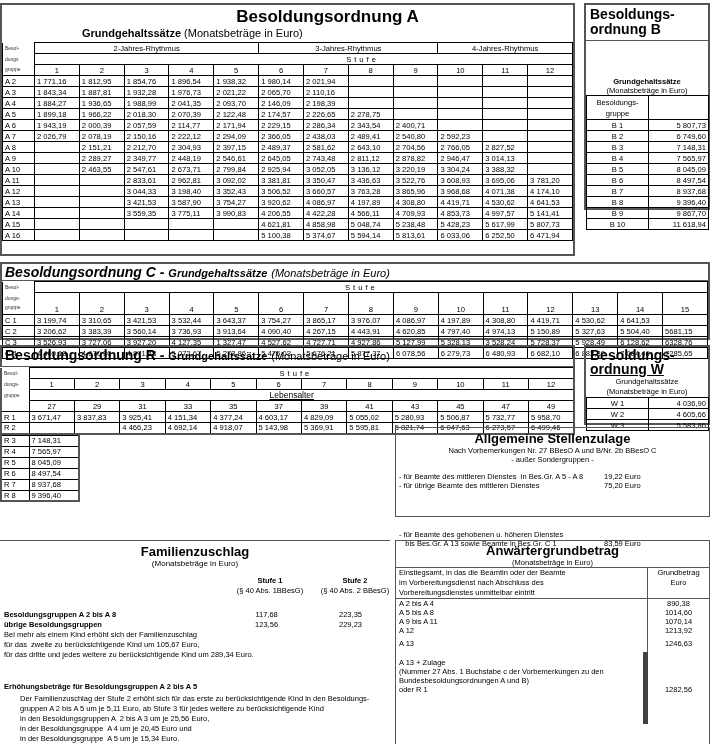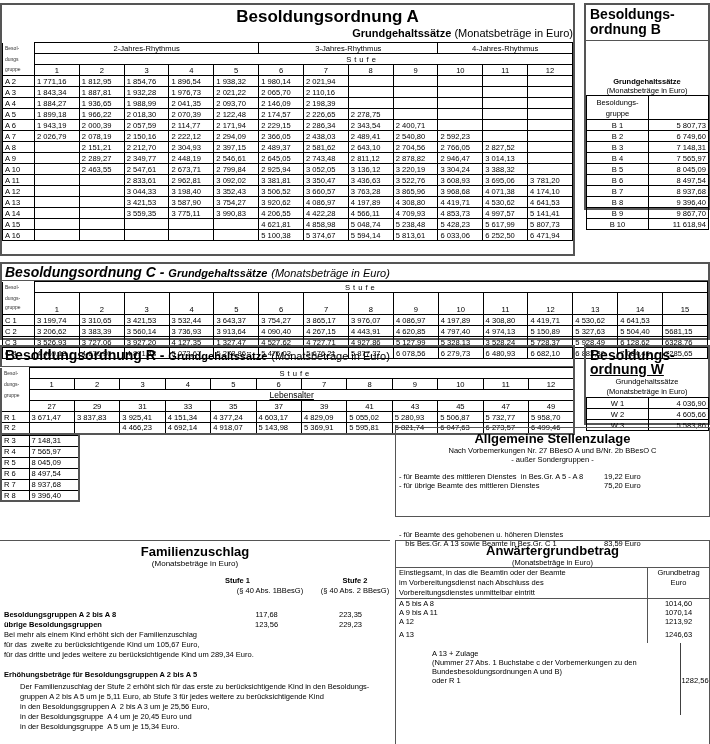--- a/index.html
+++ b/index.html
@@ -15,21 +15,21 @@
   .h-mid { font-size: 11px; }
   .bold { font-weight: bold; }
   .sp { letter-spacing: 3px; }
   .txt { font-size: 7.5px; line-height: 10px; white-space: pre; }
 </style>
 </head>
 <body>
 
 <div class="abs box" style="left:0;top:3px;width:575px;height:253px;">
   <div class="h-big" style="text-align:center;margin-top:2px;margin-left:80px;">Besoldungsordnung A</div>
-  <div style="text-align:right;margin-left:80px;font-size:11px;">
+  <div style="text-align:left;margin-left:80px;font-size:11px;">
     <span class="bold">Grundgehaltssätze</span>
     <span>(Monatsbeträge in Euro)</span>
   </div>
   <table id="tblA" style="width:571px;margin-top:3px;">
     <colgroup>
         <col style="width:32px">
       </colgroup>
     <tbody id="tblA-body">
         <tr>
           <td class="lbl">Besol-</td>
@@ -627,76 +627,80 @@
         <div style="width:205px;white-space:pre;">   bis Bes.Gr. A 13 sowie Beamte in Bes.Gr. C 1</div>
         <div>83,59 Euro</div>
       </div>
     </div>
 </div>
 
 <div class="abs" style="left:0;top:540px;width:390px;height:204px;border-top:1px solid #555;">
   <div class="bold" style="text-align:center;font-size:13px;margin-top:3px;">Familienzuschlag</div>
   <div style="text-align:center;font-size:8px;">(Monatsbeträge in Euro)</div>
   <div style="position:relative;height:26px;margin-top:8px;">
-    <div class="bold" style="position:absolute;left:225px;width:90px;font-size:7.5px;">Stufe 1</div>
+    <div class="bold" style="position:absolute;left:225px;width:90px;text-align:center;font-size:7.5px;">Stufe 1</div>
     <div style="position:absolute;left:225px;top:10px;width:90px;text-align:center;font-size:7.5px;">(§ 40 Abs. 1BBesG)</div>
     <div class="bold" style="position:absolute;left:315px;width:80px;text-align:center;font-size:7.5px;">Stufe 2</div>
     <div style="position:absolute;left:315px;top:10px;width:80px;text-align:center;font-size:7.5px;">(§ 40 Abs. 2 BBesG)</div>
   </div>
   <div id="fz-rows" style="margin-top:8px;padding-left:4px;">
       <div style="display:flex;font-size:7.5px;line-height:10px;">
         <div style="width:221px;font-weight:bold;">Besoldungsgruppen A 2 bis A 8</div>
         <div style="width:90px;text-align:center;">117,68</div>
         <div style="width:80px;text-align:center;">223,35</div>
       </div>
       <div style="display:flex;font-size:7.5px;line-height:10px;">
         <div style="width:221px;font-weight:bold;">übrige Besoldungsgruppen</div>
         <div style="width:90px;text-align:center;">123,56</div>
         <div style="width:80px;text-align:center;">229,23</div>
       </div>
     </div>
   <div class="txt" style="padding-left:4px;">Bei mehr als einem Kind erhöht sich der Familienzuschlag
 für das  zweite zu berücksichtigende Kind um 105,67 Euro,
 für das dritte und jedes weitere zu berücksichtigende Kind um 289,34 Euro.</div>
-  <div class="bold" style="padding-left:4px;font-size:7.5px;margin-top:10px;">Erhöhungsbeträge für Besoldungsgruppen A 2 bis A 5</div>
+  <div class="bold" style="padding-left:4px;font-size:7.5px;margin-top:22px;">Erhöhungsbeträge für Besoldungsgruppen A 2 bis A 5</div>
   <div class="txt" style="padding-left:20px;margin-top:3px;">Der Familienzuschlag der Stufe 2 erhöht sich für das erste zu berücksichtigende Kind in den Besoldungs-
 gruppen A 2 bis A 5 um je 5,11 Euro, ab Stufe 3 für jedes weitere zu berücksichtigende Kind
 in den Besoldungsgruppen A  2 bis A 3 um je 25,56 Euro,
 in der Besoldungsgruppe  A 4 um je 20,45 Euro und
 in der Besoldungsgruppe  A 5 um je 15,34 Euro.</div>
 </div>
 
 <div class="abs" style="left:395px;top:540px;width:315px;height:204px;border:1px solid #555;border-bottom:none;">
   <div class="bold" style="text-align:center;font-size:13px;margin-top:2px;">Anwärtergrundbetrag</div>
   <div style="text-align:center;font-size:7.5px;border-bottom:1px solid #555;">(Monatsbeträge in Euro)</div>
   <div style="display:flex;border-bottom:1px solid #555;">
     <div class="txt" style="width:252px;padding-left:3px;border-right:1px solid #555;">Einstiegsamt, in das die Beamtin oder der Beamte
 im Vorbereitungsdienst nach Abschluss des
 Vorbereitungsdienstes unmittelbar eintritt</div>
     <div class="txt" style="flex:1;text-align:center;">Grundbetrag
 Euro</div>
   </div>
   <div id="aw-rows">
       <div style="display:flex;font-size:7.5px;line-height:9px;">
+        <div style="width:252px;padding-left:3px;border-right:1px solid #555;white-space:pre;padding-top:0px;padding-bottom:0px;">A 2 bis A 4</div>
+        <div style="flex:1;text-align:center;align-self:auto;padding-top:0px;">890,38</div>
+      </div>
+      <div style="display:flex;font-size:7.5px;line-height:9px;">
         <div style="width:252px;padding-left:3px;border-right:1px solid #555;white-space:pre;padding-top:0px;padding-bottom:0px;">A 5 bis A 8</div>
         <div style="flex:1;text-align:center;align-self:auto;padding-top:0px;">1014,60</div>
       </div>
       <div style="display:flex;font-size:7.5px;line-height:9px;">
         <div style="width:252px;padding-left:3px;border-right:1px solid #555;white-space:pre;padding-top:0px;padding-bottom:0px;">A 9 bis A 11</div>
         <div style="flex:1;text-align:center;align-self:auto;padding-top:0px;">1070,14</div>
       </div>
       <div style="display:flex;font-size:7.5px;line-height:9px;">
         <div style="width:252px;padding-left:3px;border-right:1px solid #555;white-space:pre;padding-top:0px;padding-bottom:0px;">A 12</div>
         <div style="flex:1;text-align:center;align-self:auto;padding-top:0px;">1213,92</div>
       </div>
       <div style="display:flex;font-size:7.5px;line-height:9px;">
         <div style="width:252px;padding-left:3px;border-right:1px solid #555;white-space:pre;padding-top:4px;padding-bottom:4px;">A 13</div>
         <div style="flex:1;text-align:center;align-self:auto;padding-top:4px;">1246,63</div>
       </div>
       <div style="display:flex;font-size:7.5px;line-height:9px;">
-        <div style="width:252px;padding-left:3px;border-right:1px solid #404040;white-space:pre;padding-top:6px;padding-bottom:30px;margin-left:33px;">A 13 + Zulage
+        <div style="width:252px;padding-left:3px;border-right:5px solid #404040;white-space:pre;padding-top:6px;padding-bottom:30px;">A 13 + Zulage
 (Nummer 27 Abs. 1 Buchstabe c der Vorbemerkungen zu den
 Bundesbesoldungsordnungen A und B)
 oder R 1</div>
         <div style="flex:1;text-align:center;align-self:auto;padding-top:33px;">1282,56</div>
       </div>
     </div>
 </div>
 
 </body></html>

